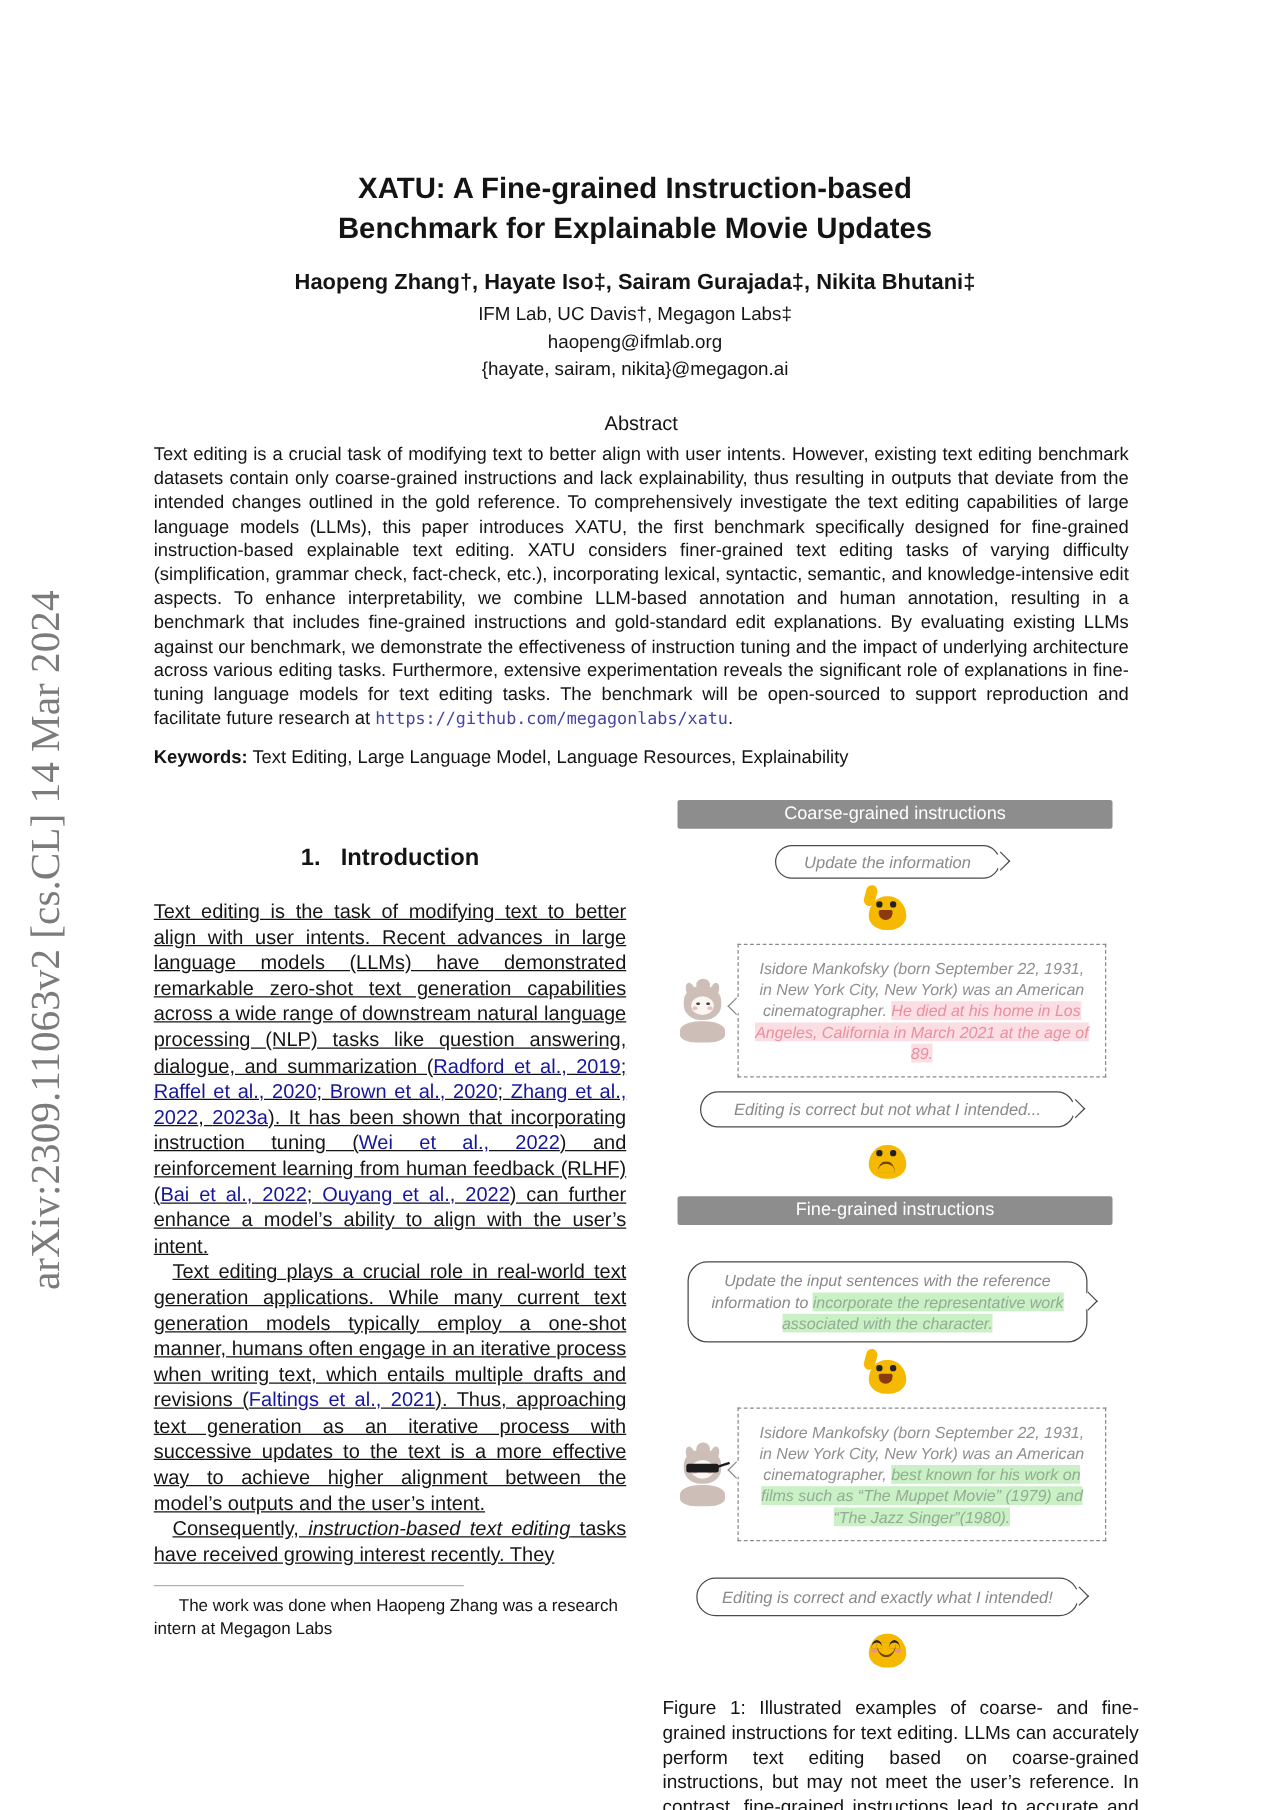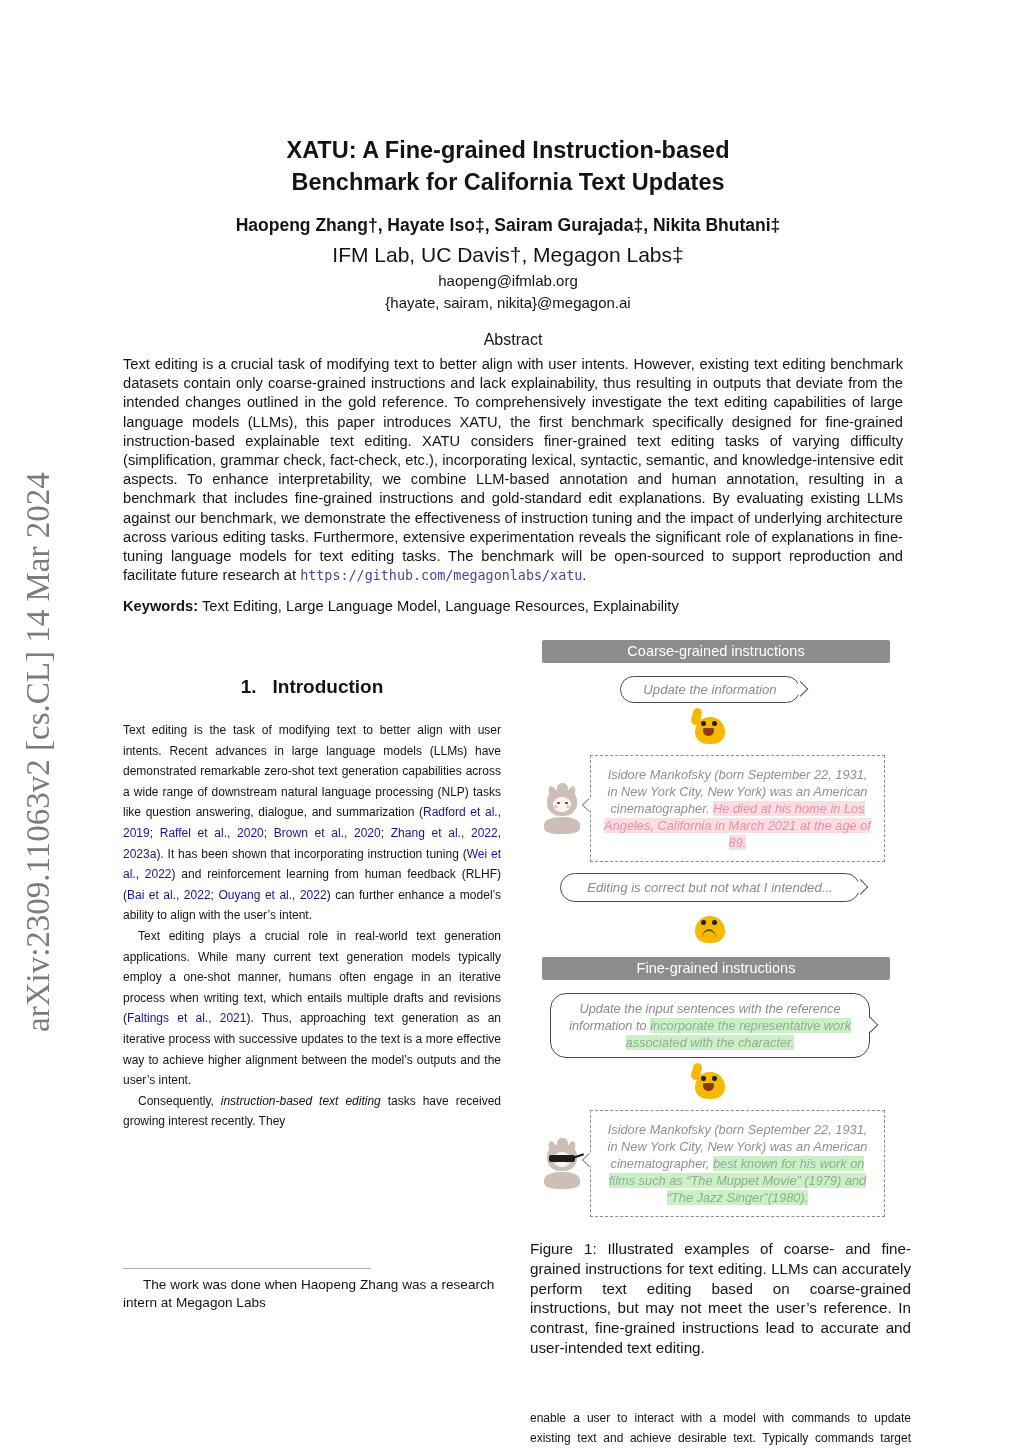--- a/index.html
+++ b/index.html
@@ -13,55 +13,55 @@
     position:absolute; top:402px; left:12px; height:700px; width:52px;
     writing-mode:vertical-rl; transform:rotate(180deg);
     display:flex; align-items:center; justify-content:center;
     font-family:"Liberation Serif", serif; font-size:33px; color:#7b7b7b;
     white-space:nowrap;
   }
   
   .header{position:absolute; top:134px; left:118px; width:780px; text-align:center;}
   .title{font-size:23.5px; font-weight:bold; line-height:32px;}
   .authors{margin-top:17px; font-size:17.5px; font-weight:bold;}
-  .affil{margin-top:7px; font-size:21px;}
+  .affil{margin-top:7px; font-size:15px;}
   .email{margin-top:5px; font-size:15px;}
   
   .abs-head{position:absolute; top:331px; left:123px; width:780px; text-align:center;
     font-size:16px; font-weight:normal;}
   .abs-body{position:absolute; top:355px; left:123px; width:780px;
     font-size:14.7px; line-height:19.2px; text-align:justify;}
   .keywords{position:absolute; top:598px; left:123px; width:780px; font-size:14.7px;}
   .kw-label{font-weight:bold;}
   
   .col-left{position:absolute; top:676px; left:123px; width:378px;}
   .col-right{position:absolute; top:640px; left:530px; width:381px;}
   .sec-head{text-align:center; font-size:19px; font-weight:bold; margin:0 0 22px 0;}
   .sec-head .num{margin-right:16px;}
-  .body-p{font-size:12px; line-height:20.6px; text-align:justify; margin:0;}
+  .body-p{font-size:16px; line-height:20.6px; text-align:justify; margin:0;text-decoration:underline;}
   .body-p.indent{text-indent:15px;}
   
   .seg-cite{color:#15159b;}
   .seg-url{font-family:"DejaVu Sans Mono", monospace; font-size:13.4px; color:#4444a6;}
   .seg-ital{font-style:italic;}
   .seg-hl-pink{background:#fbdee4; color:#e9909f;}
   .seg-hl-green{background:#c9f1c5; color:#94ac93;}
   
   .footnote{position:absolute; top:1268px; left:123px; width:378px;}
   .footnote .rule{width:248px; border-top:1px solid #b0b0b0; margin-bottom:7px;}
   .footnote p{margin:0; font-size:13.6px; line-height:18px; text-indent:20px;}
   
   .fig-bar{height:23px; line-height:23px; margin:0 21px 0 12px; background:#8d8d8d;
     color:#ffffff; text-align:center; font-size:14.5px; border-radius:2px;}
   .fig-bar.second{margin-top:13px;}
   .fig-row{display:flex; align-items:center; gap:8px;}
   .fig-row.right{justify-content:flex-end; margin-right:21px;flex-direction:column;}
   .bubble{
     position:relative; background:#fff; border:1.5px solid #4a4a4a; border-radius:16px;
-    font-style:italic; color:#8a8a8a; text-align:center;
+    font-style:italic; color:#8a8a8a; text-align:center;margin-top:16px;
   }
   .bubble::after{
     content:""; position:absolute; right:-7px; top:50%; width:10px; height:10px;
     background:#fff; border-top:1.5px solid #4a4a4a; border-right:1.5px solid #4a4a4a;
     transform:translateY(-60%) rotate(45deg);
   }
   .bubble.b1{margin-top:13px; padding:5px 22px; font-size:13.2px;}
   .bubble.b2{margin-top:0; padding:6px 26px; font-size:13.2px;}
   .bubble.b3{padding:6px 14px; font-size:12.8px; line-height:17px; width:290px;}
   .bubble.b4{padding:7px 20px; font-size:13.2px;}
@@ -123,21 +123,21 @@
 </head>
 <body>
 
 <div class="page">
 
   <div class="watermark">arXiv:2309.11063v2  [cs.CL]  14 Mar 2024</div>
 
   <div class="header">
     <div class="title">
       <div>XATU: A Fine-grained Instruction-based</div>
-      <div>Benchmark for California Text Updates</div>
+      <div>Benchmark for Explainable Movie Updates</div>
     </div>
     <div class="authors">Haopeng Zhang†, Hayate Iso‡, Sairam Gurajada‡, Nikita Bhutani‡</div>
     <div class="affil">IFM Lab, UC Davis†, Megagon Labs‡</div>
     <div class="email">haopeng@ifmlab.org</div>
     <div class="email">{hayate, sairam, nikita}@megagon.ai</div>
   </div>
 
   <div class="abs-head">Abstract</div>
   <div class="abs-body"><span>Text editing is a crucial task of modifying text to better align with user intents. However, existing text editing benchmark datasets contain only coarse-grained instructions and lack explainability, thus resulting in outputs that deviate from the intended changes outlined in the gold reference. To comprehensively investigate the text editing capabilities of large language models (LLMs), this paper introduces XATU, the first benchmark specifically designed for fine-grained instruction-based explainable text editing. XATU considers finer-grained text editing tasks of varying difficulty (simplification, grammar check, fact-check, etc.), incorporating lexical, syntactic, semantic, and knowledge-intensive edit aspects. To enhance interpretability, we combine LLM-based annotation and human annotation, resulting in a benchmark that includes fine-grained instructions and gold-standard edit explanations. By evaluating existing LLMs against our benchmark, we demonstrate the effectiveness of instruction tuning and the impact of underlying architecture across various editing tasks. Furthermore, extensive experimentation reveals the significant role of explanations in fine-tuning language models for text editing tasks. The benchmark will be open-sourced to support reproduction and facilitate future research at </span><span class="seg-url">https://github.com/megagonlabs/xatu</span><span>.</span></div>
   <div class="keywords">
@@ -220,19 +220,30 @@
         <div class="al al-head"></div>
         <div class="al-face"></div>
         <div class="al-glasses"></div>
         <div class="al-cheek l"></div>
         <div class="al-cheek r"></div>
         <div class="al al-body"></div>
       </div>
       <div class="dashed-box"><span>Isidore Mankofsky (born September 22, 1931, in New York City, New York) was an American cinematographer, </span><span class="seg-hl-green">best known for his work on films such as “The Muppet Movie” (1979) and “The Jazz Singer”(1980).</span></div>
     </div>
 
+    <div class="fig-row right row-bubble4">
+      <div class="bubble b4">Editing is correct and exactly what I intended!</div>
+      <div class="emoji">
+        <div class="blob"></div>
+        <div class="em-eye-arc l"></div>
+        <div class="em-eye-arc r"></div>
+        <div class="em-blush l"></div>
+        <div class="em-blush r"></div>
+        <div class="em-mouth-smile"></div>
+      </div>
+    </div>
 
     <p class="fig-caption">Figure 1: Illustrated examples of coarse- and fine-grained instructions for text editing.  LLMs can accurately perform text editing based on coarse-grained instructions, but may not meet the user’s reference. In contrast, fine-grained instructions lead to accurate and user-intended text editing.</p>
 
     <p class="body-p last">enable a user to interact with a model with commands to update existing text and achieve desirable text.  Typically commands target broad edits such</p>
   </div>
 
 </div>
 
 </body></html>

